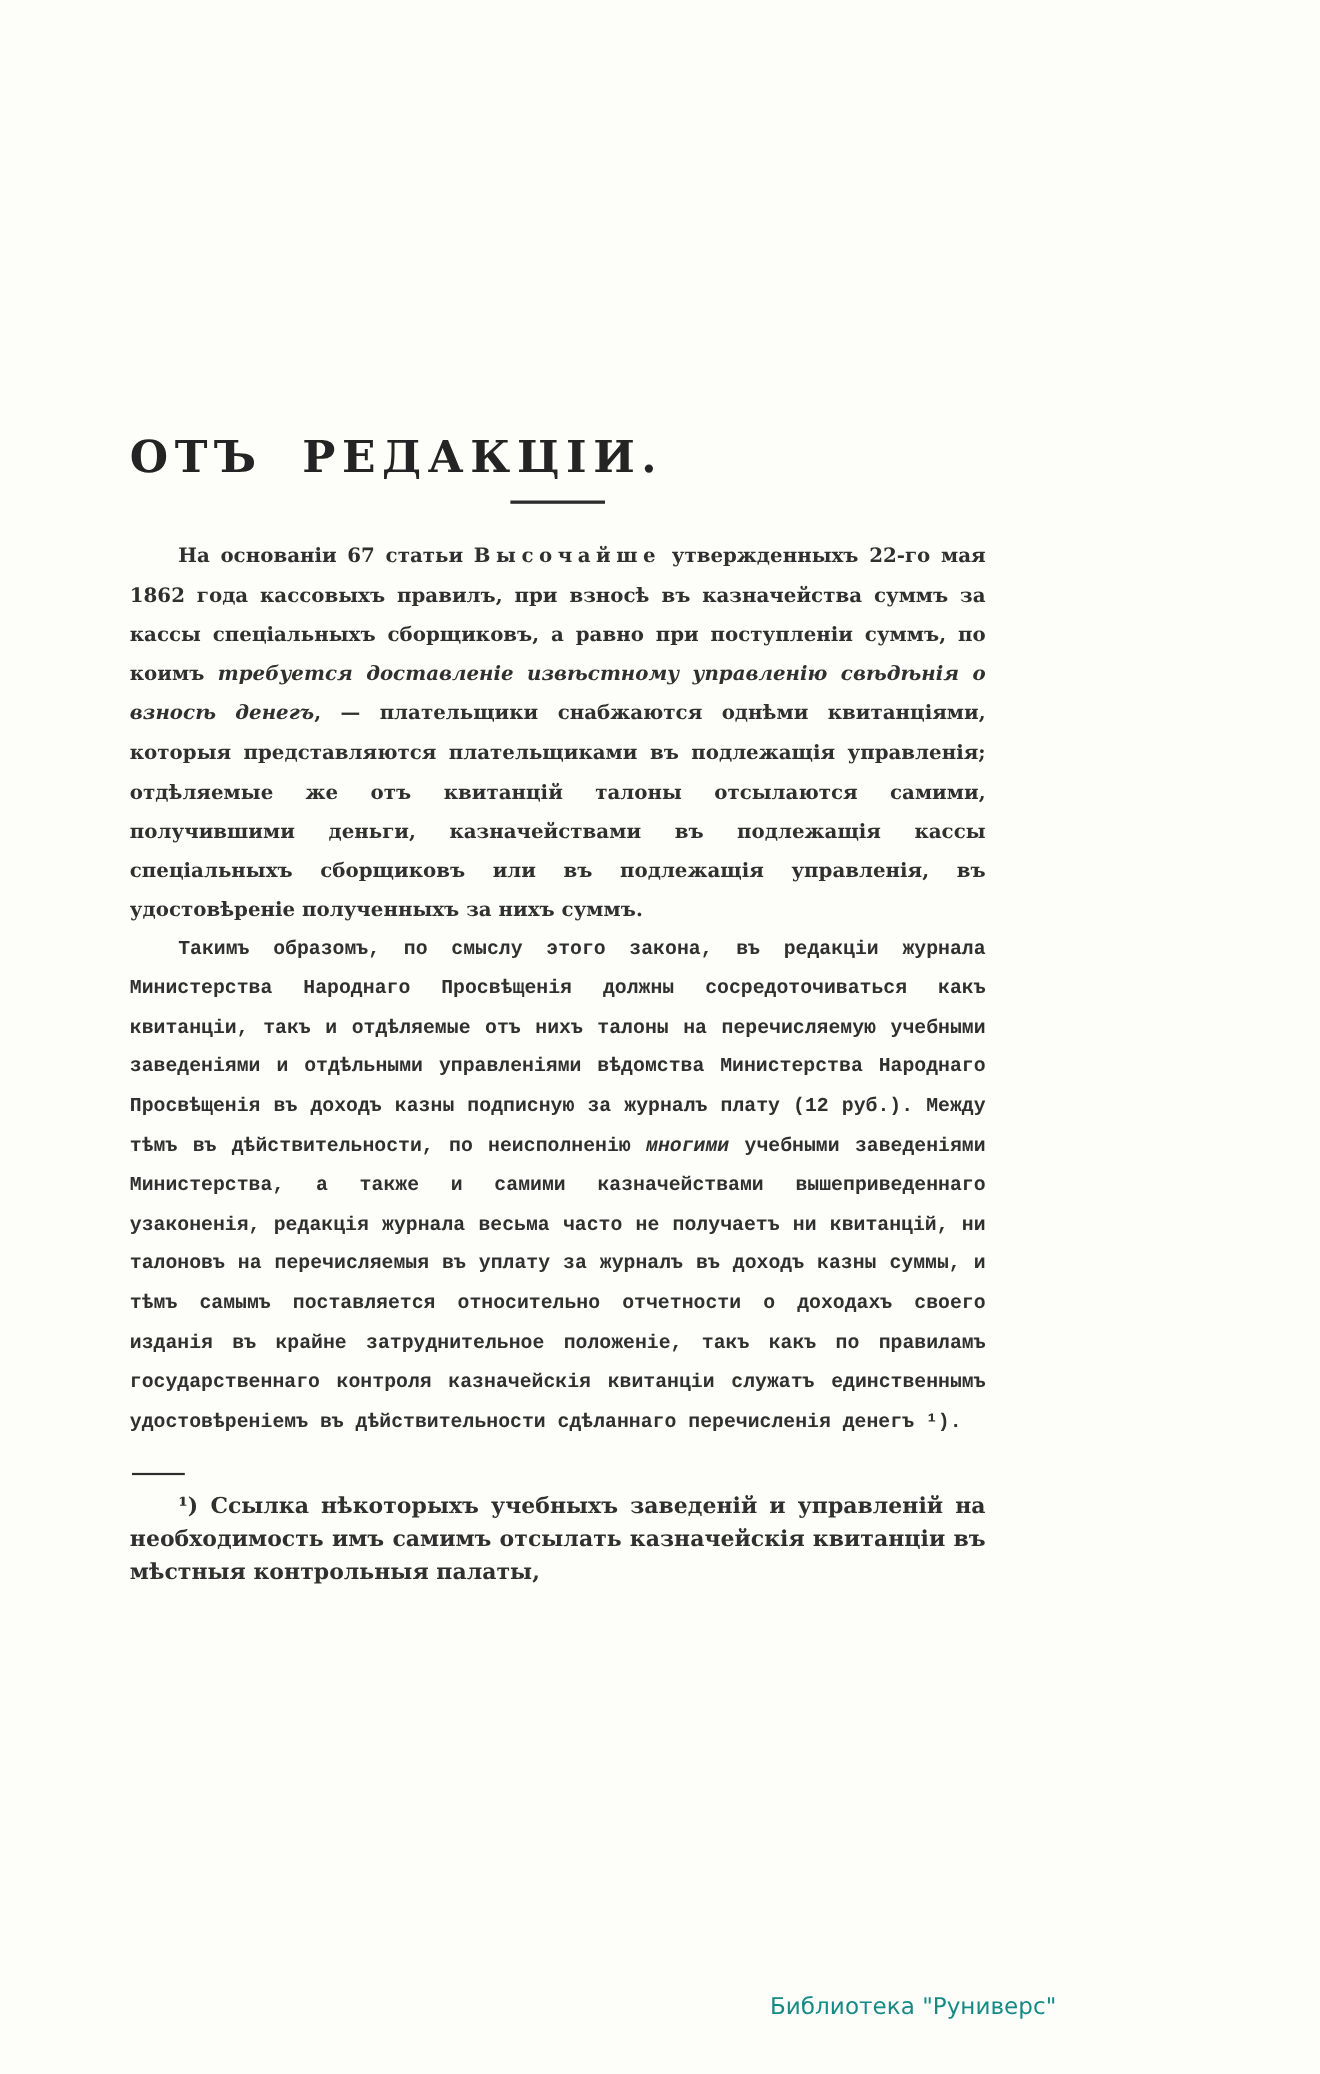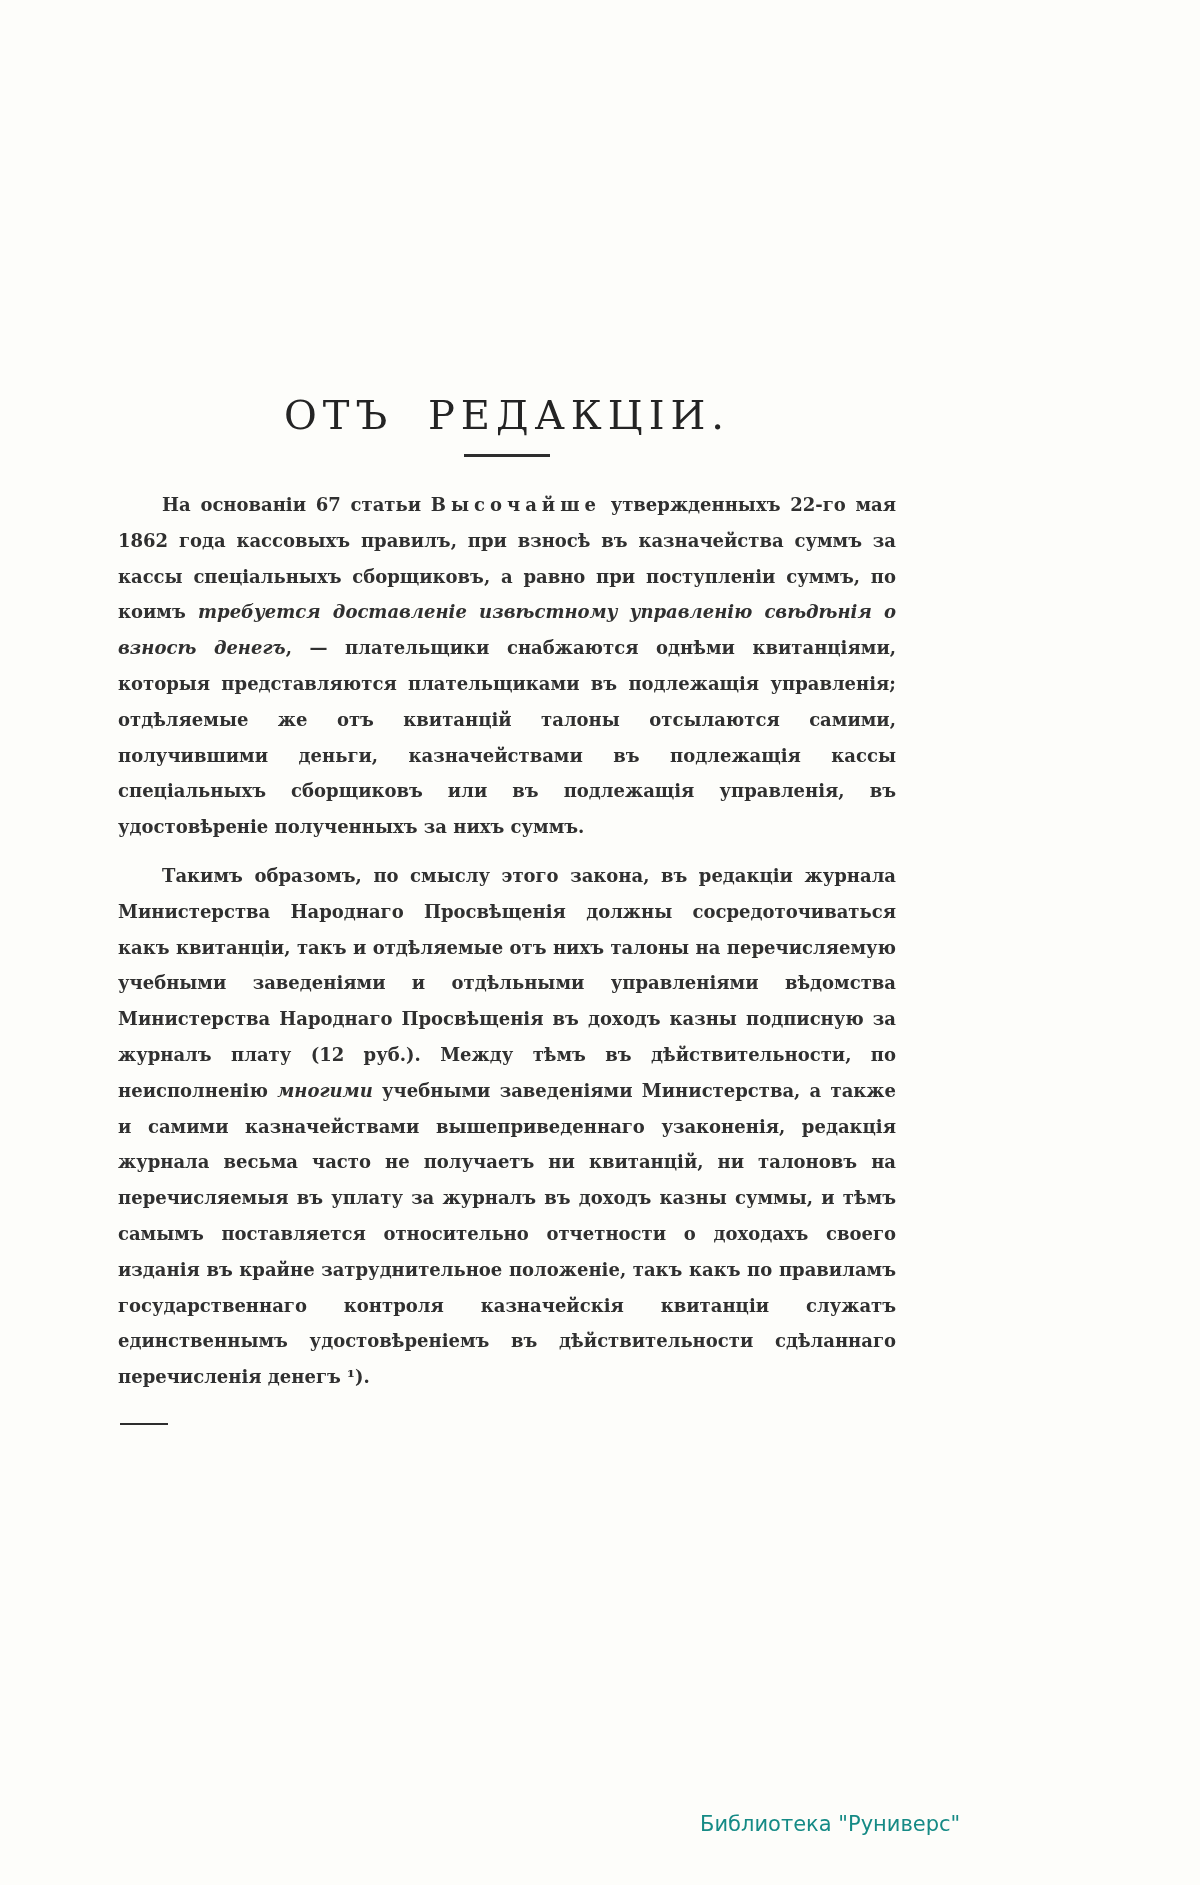--- a/index.html
+++ b/index.html
@@ -18,22 +18,22 @@
   }
   .content {
     position: absolute;
     left: 118px;
     top: 392px;
     width: 778px;
   }
   .title {
     margin: 0 0 16px 0;
     font-size: 40px;
-    font-weight: normal;
-    text-align: center;
+    font-weight: bold;
+    text-align: left;
     letter-spacing: 6px;
     word-spacing: 16px;
     color: #242424;
   }
   .title-rule {
     width: 86px;
     height: 3px;
     background: #2d2d2d;
     margin: 0 auto 30px auto;
     box-shadow: 0 5px 0 -2px #2d2d2d;
@@ -41,21 +41,22 @@
   .body-text p {
     margin: 0;
     font-size: 18px;
     font-weight: bold;
     line-height: 35.8px;
     text-align: justify;
     text-indent: 44px;
     color: #303030;
   }
   .body-text p + p {
-    margin-top: 13px;
+    margin-top: 0;
+    font-family: Liberation Mono, monospace;
   }
   .body-text .italic {
     font-style: italic;
   }
   .body-text .spaced {
     letter-spacing: 5px;
   }
   .footnote-rule {
     width: 48px;
     height: 2px;
@@ -90,17 +91,21 @@
 
     <div class="title-rule"></div>
 
     <div class="body-text">
         <p><span class="normal">На основаніи 67 статьи </span><span class="spaced">Высочайше</span><span class="normal"> утвержденныхъ 22-го мая 1862 года кассовыхъ правилъ, при взносѣ въ казначейства суммъ за кассы спеціальныхъ сборщиковъ, а равно при поступленіи суммъ, по коимъ </span><span class="italic">требуется доставленіе извѣстному управленію свѣдѣнія о взносѣ денегъ</span><span class="normal">, — плательщики снабжаются однѣми квитанціями, которыя представляются плательщиками въ подлежащія управленія; отдѣляемые же отъ квитанцій талоны отсылаются самими, получившими деньги, казначействами въ подлежащія кассы спеціальныхъ сборщиковъ или въ подлежащія управленія, въ удостовѣреніе полученныхъ за нихъ суммъ.</span></p>
         <p><span class="normal">Такимъ образомъ, по смыслу этого закона, въ редакціи журнала Министерства Народнаго Просвѣщенія должны сосредоточиваться какъ квитанціи, такъ и отдѣляемые отъ нихъ талоны на перечисляемую учебными заведеніями и отдѣльными управленіями вѣдомства Министерства Народнаго Просвѣщенія въ доходъ казны подписную за журналъ плату (12 руб.). Между тѣмъ въ дѣйствительности, по неисполненію </span><span class="italic">многими</span><span class="normal"> учебными заведеніями Министерства, а также и самими казначействами вышеприведеннаго узаконенія, редакція журнала весьма часто не получаетъ ни квитанцій, ни талоновъ на перечисляемыя въ уплату за журналъ въ доходъ казны суммы, и тѣмъ самымъ поставляется относительно отчетности о доходахъ своего изданія въ крайне затруднительное положеніе, такъ какъ по правиламъ государственнаго контроля казначейскія квитанціи служатъ единственнымъ удостовѣреніемъ въ дѣйствительности сдѣланнаго перечисленія денегъ ¹).</span></p>
       </div>
 
     <div class="footnote-rule"></div>
 
+    <div class="footnote">
+      <span>¹)</span>
+      <span>Ссылка нѣкоторыхъ учебныхъ заведеній и управленій на необходимость имъ самимъ отсылать казначейскія квитанціи въ мѣстныя контрольныя палаты,</span>
+    </div>
 
   </div>
 
   <div class="watermark">Библиотека "Руниверс"</div>
 </div>
 
 </body></html>

